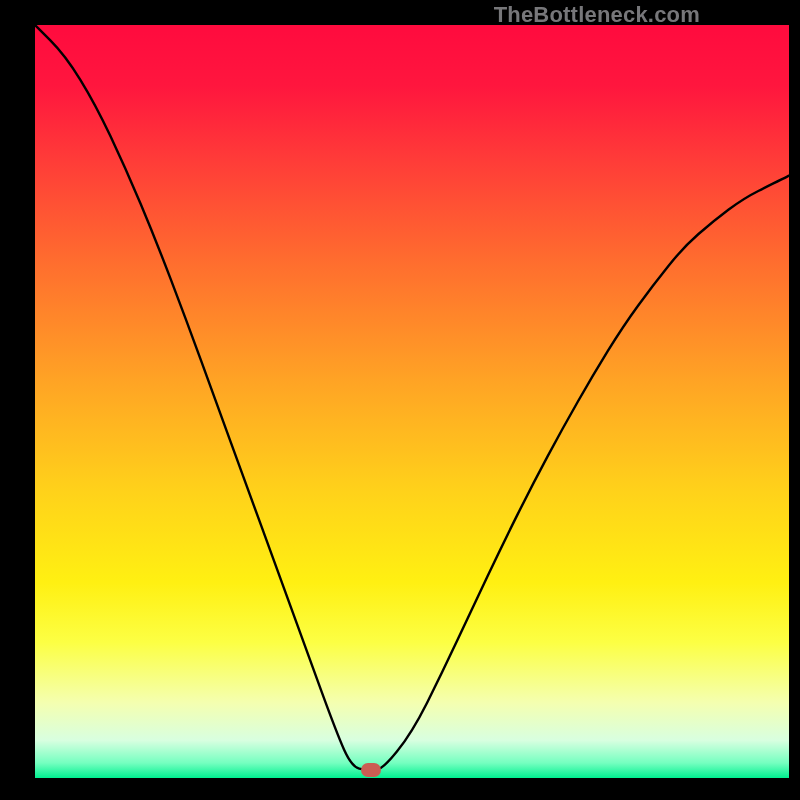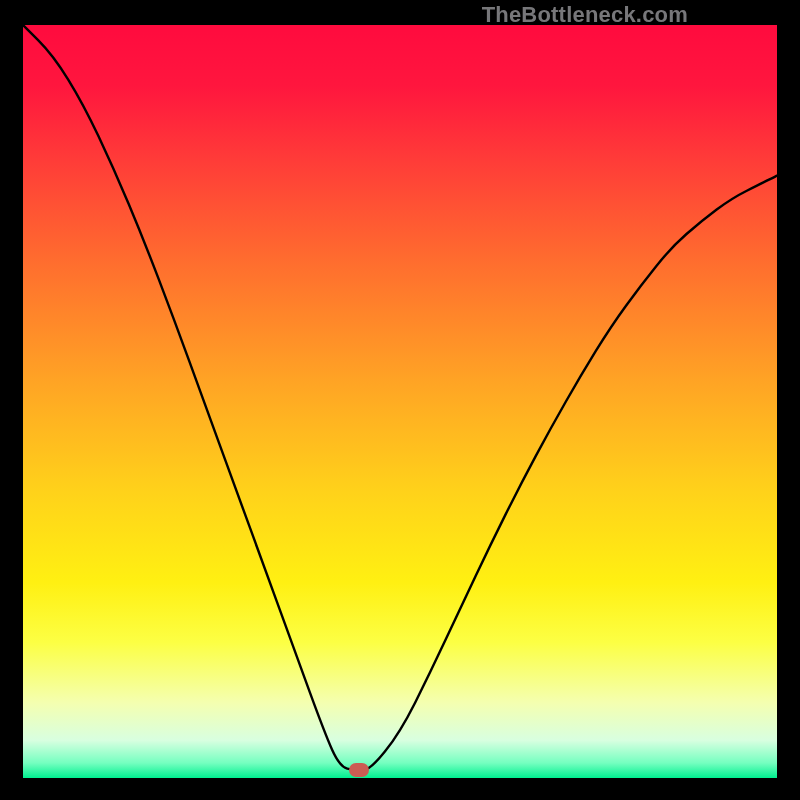--- a/index.html
+++ b/index.html
@@ -2,20 +2,21 @@
 <html><head>
 <meta charset="utf-8">
 <style>
   * { margin: 0; padding: 0; box-sizing: border-box; }
   html, body { width: 800px; height: 800px; overflow: hidden; background: #000; }
   .frame {
     width: 712px;
     height: 800px;
     background: #000;
     position: relative;
+    margin-left: 12px;
   }
   .plot-area {
     position: absolute;
     left: 23px;
     top: 25px;
     width: 754px;
     height: 753px;
     background: linear-gradient(to bottom,
       #ff0b3e 0%,
       #ff163e 8%,

